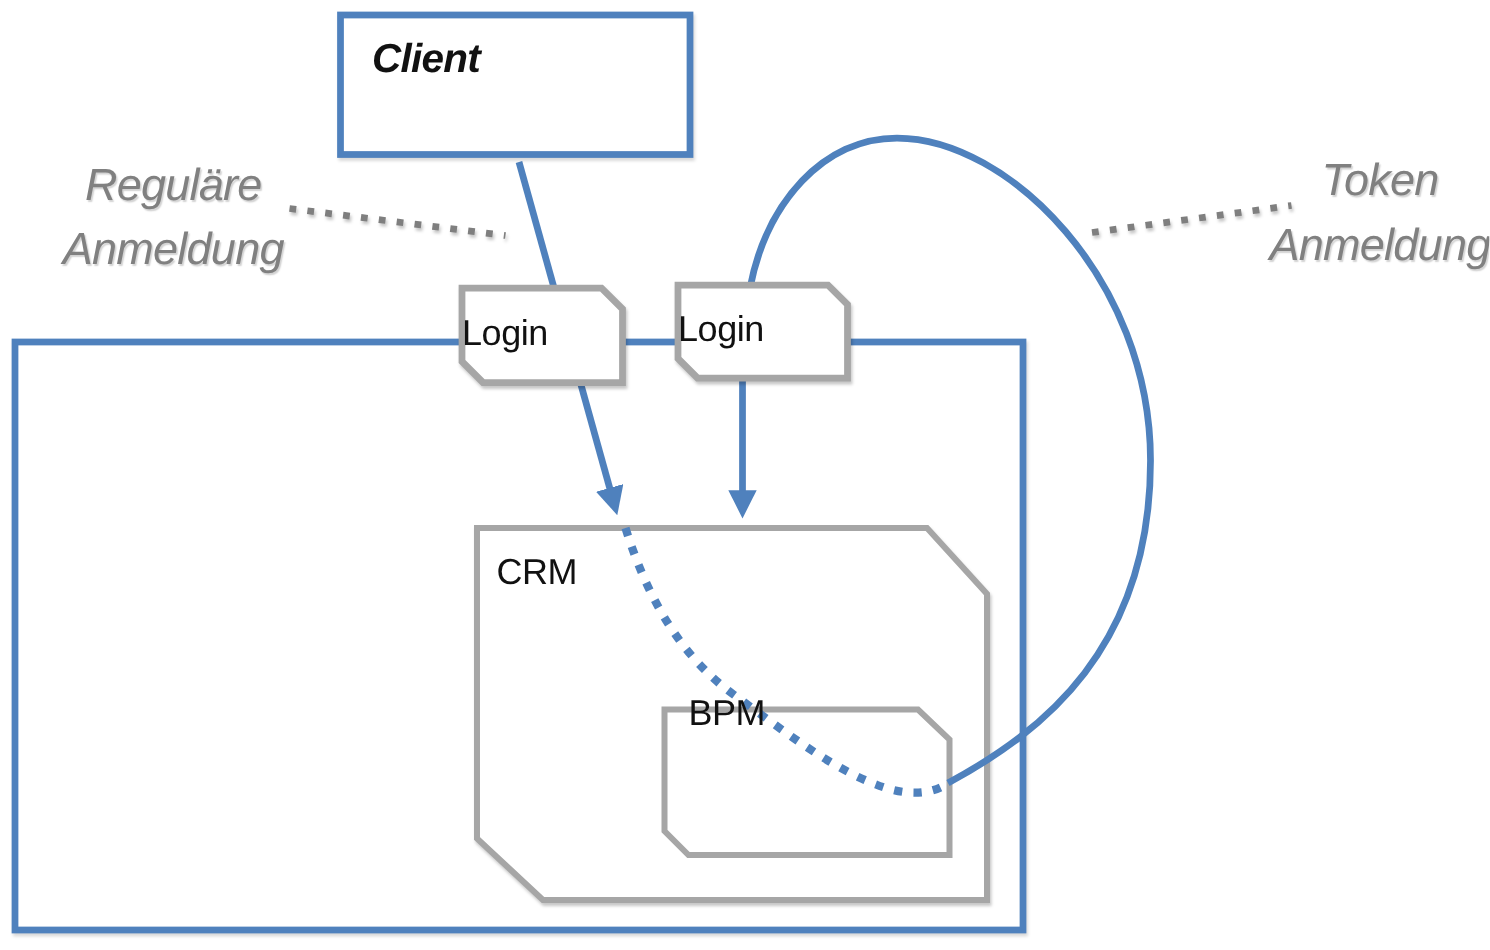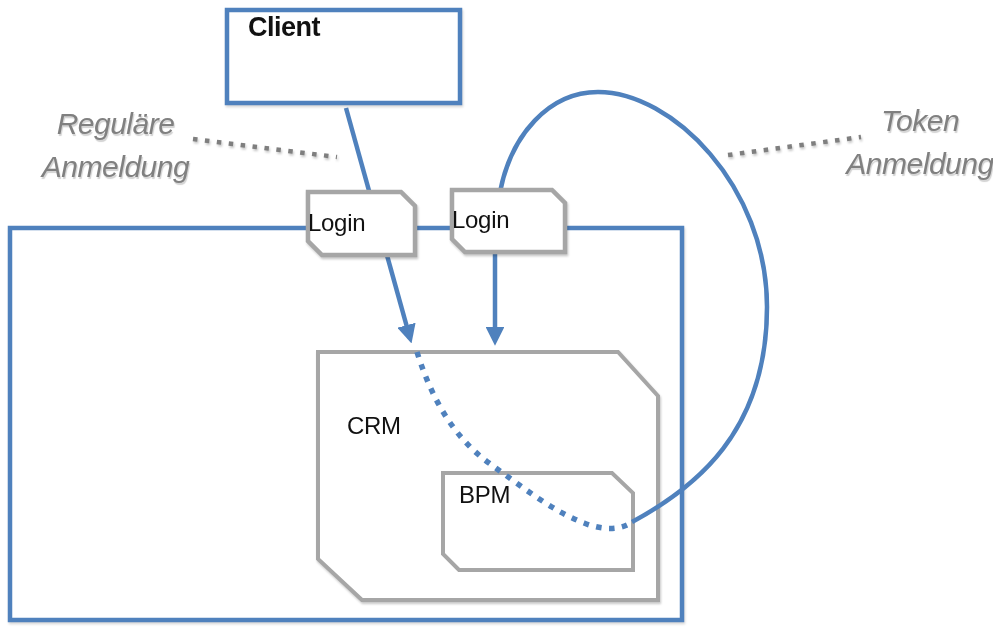--- a/index.html
+++ b/index.html
@@ -83,30 +83,30 @@
 
     <g class="gray-shadow">
       <polygon points="308,192 401,192 415,206 415,255 322,255 308,241" fill="#ffffff" stroke="#a6a6a6" stroke-width="4.5"></polygon>
       <polygon points="452,190 552,190 565,203 565,252 465,252 452,239" fill="#ffffff" stroke="#a6a6a6" stroke-width="4.5"></polygon>
     </g>
     <g class="blue-shadow">
       <rect x="227" y="10" width="233" height="93" fill="#ffffff" stroke="#4f81bd" stroke-width="4.5"></rect>
     </g>
   </svg>
 
-  <div class="label label-bold" style="left:248px; top:12px;">Client</div>
+  <div class="label label-bold" style="left:248px; top:24px;font-style:italic;">Client</div>
 
 
   <div class="label label-node label-center" style="left:308px; top:209px; width:107px;">Login</div>
 
   <div class="label label-node label-center" style="left:452px; top:206px; width:113px;">Login</div>
 
-  <div class="label label-node" style="left:347px; top:368px;margin-top:44px;">CRM</div>
+  <div class="label label-node" style="left:331px; top:368px;">CRM</div>
 
-  <div class="label label-node" style="left:459px; top:481px;">BPM</div>
+  <div class="label label-node" style="left:459px; top:462px;">BPM</div>
 
   <div class="annotation" style="left:18px; top:102px; width:195px;">
     <div>Reguläre</div>
     <div>Anmeldung</div>
   </div>
 
   <div class="annotation" style="left:824px; top:99px; width:192px;">
     <div>Token</div>
     <div>Anmeldung</div>
   </div>

